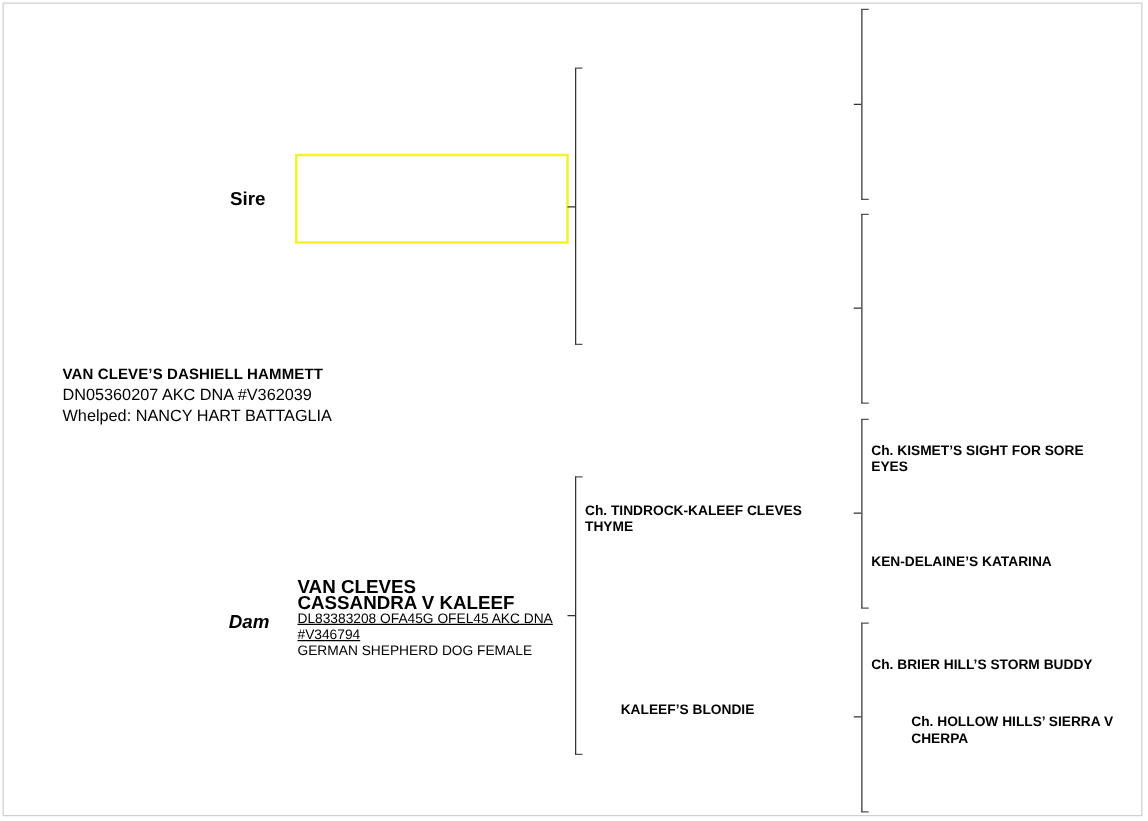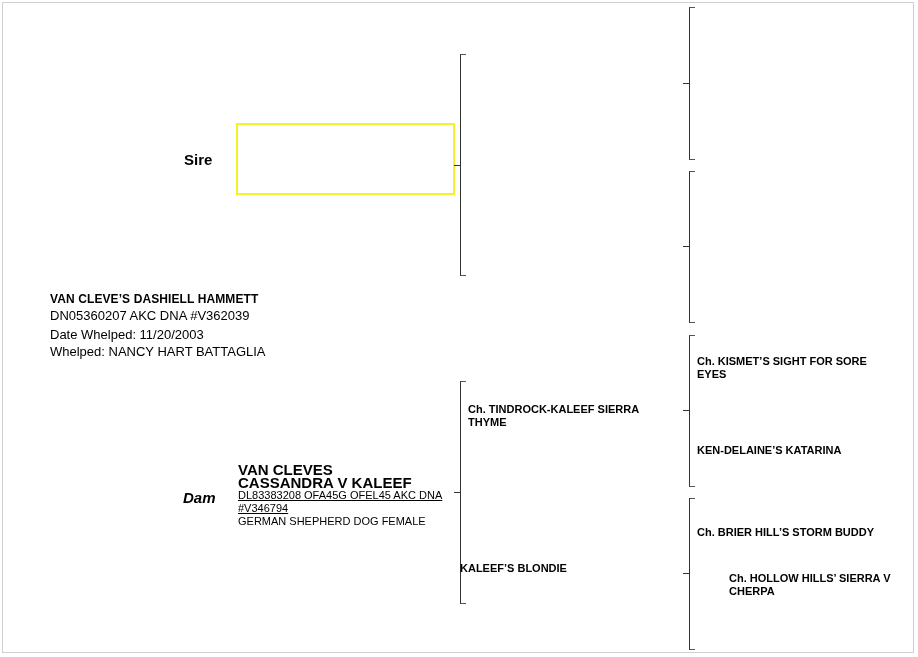--- a/index.html
+++ b/index.html
@@ -30,21 +30,20 @@
     }
   </style>
 </head>
 <body>
 
 <div class="page-frame"></div>
 
 <div class="abs" style="left:9px; top:292px;margin-left:41px;">
   <div class="subject-name">VAN CLEVE’S DASHIELL HAMMETT</div>
   <div class="subject-line" style="margin-top:1px;">DN05360207 AKC DNA #V362039</div>
-  <div class="subject-line" style="margin-top:2px;">Date Whelped: 11/20/2003</div>
   <div class="subject-line">Whelped: NANCY HART BATTAGLIA</div>
 </div>
 
 <div class="abs lbl" style="left:184px; top:151px;">Sire</div>
 <div class="sire-box">
   <span class="anc"></span>
 </div>
 
 <div class="abs lbl" style="left:183px; top:489px;font-style:italic;">Dam</div>
 <div class="abs" style="left:238px; top:463px;">
@@ -54,22 +53,22 @@
 </div>
 
 <div class="tick" style="left:454px; top:165px;"></div>
 <div class="bracket" style="left:460px; top:54px; height:222px;"></div>
 
 <div class="tick" style="left:454px; top:492px;"></div>
 <div class="bracket" style="left:460px; top:381px; height:223px;"></div>
 
 <div class="abs anc" style="left:469px; top:100px;"></div>
 <div class="abs anc" style="left:469px; top:230px;"></div>
-<div class="abs anc" style="left:468px; top:403px;">Ch. TINDROCK-KALEEF SIERRA THYME</div>
-<div class="abs anc" style="left:460px; top:562px;">KALEEF’S BLONDIE</div>
+<div class="abs anc" style="left:468px; top:403px;">Ch. TINDROCK-KALEEF CLEVES THYME</div>
+<div class="abs anc" style="left:450px; top:562px;text-align:center;">KALEEF’S BLONDIE</div>
 
 <div class="tick" style="left:683px; top:83px;"></div>
 <div class="bracket" style="left:689px; top:7px; height:153px;"></div>
 
 <div class="tick" style="left:683px; top:246px;"></div>
 <div class="bracket" style="left:689px; top:171px; height:152px;"></div>
 
 <div class="tick" style="left:683px; top:410px;"></div>
 <div class="bracket" style="left:689px; top:335px; height:152px;"></div>
 

